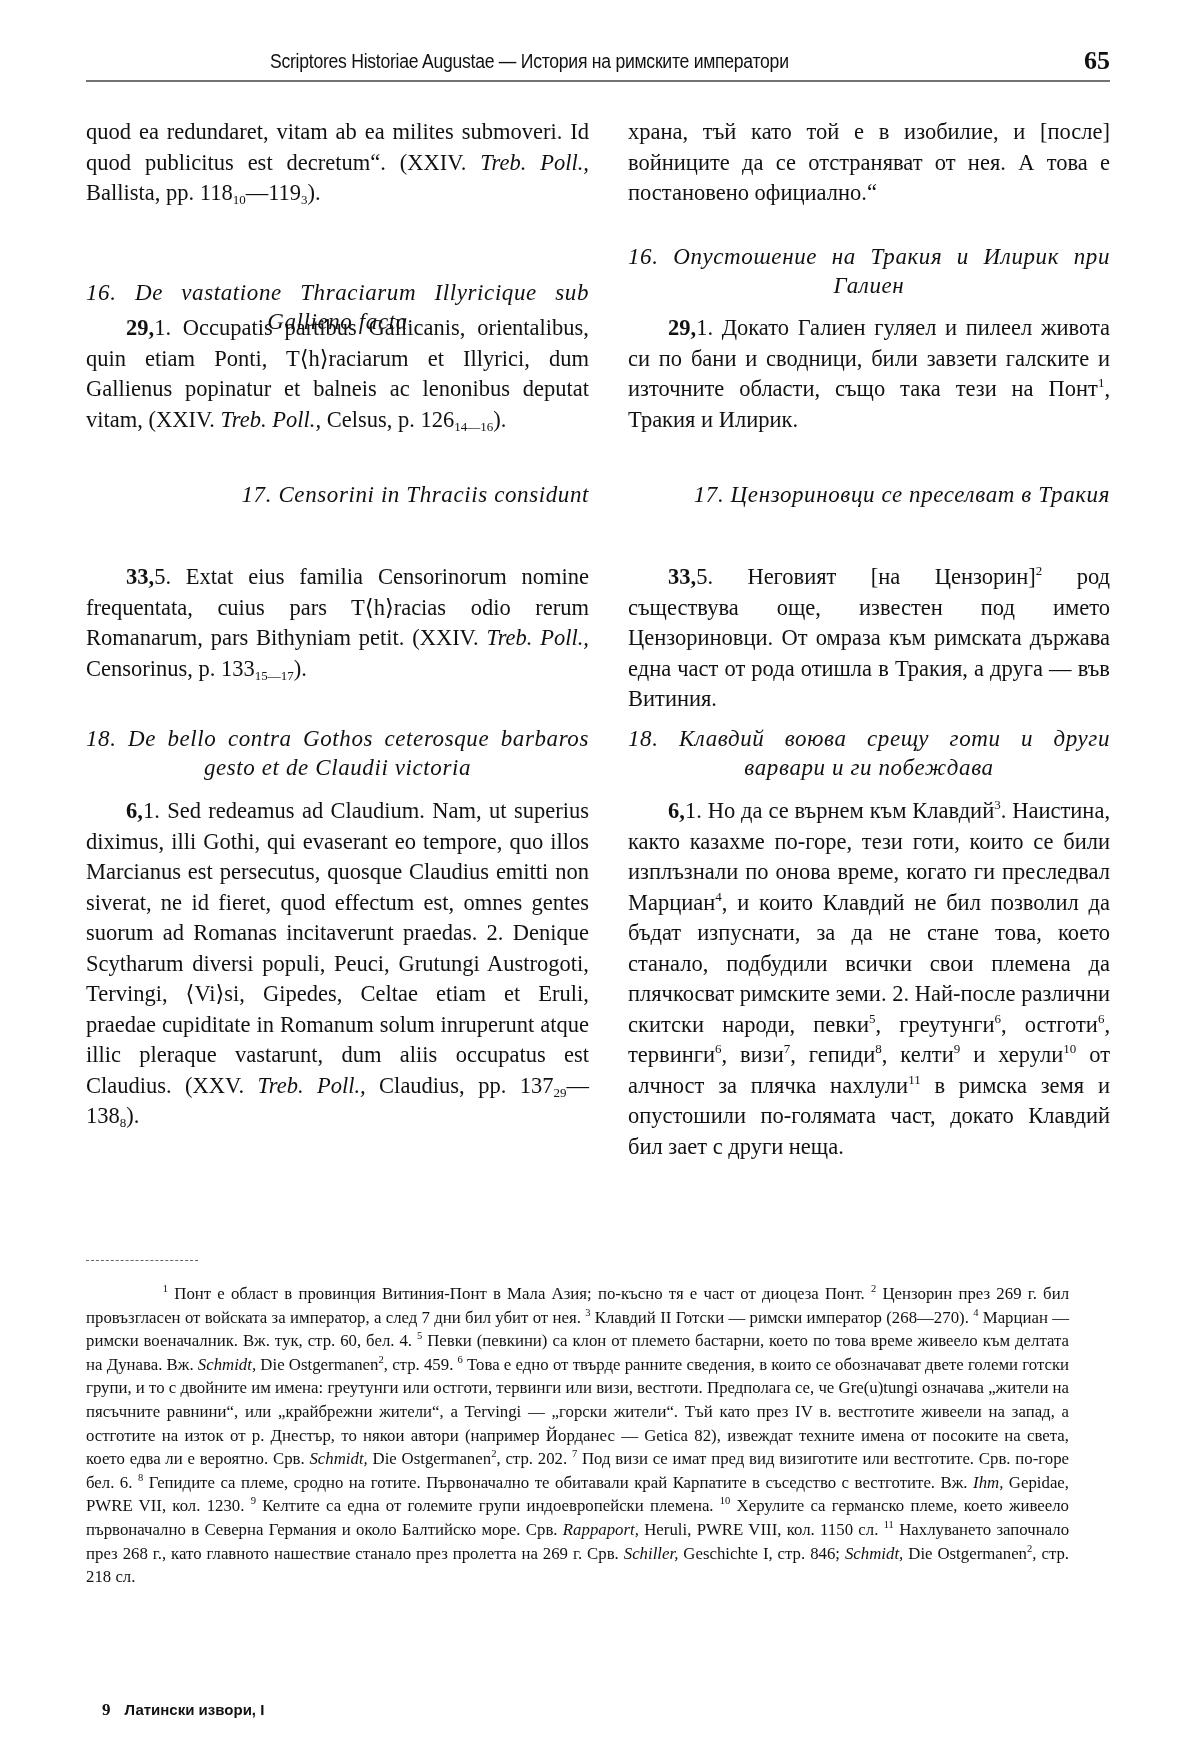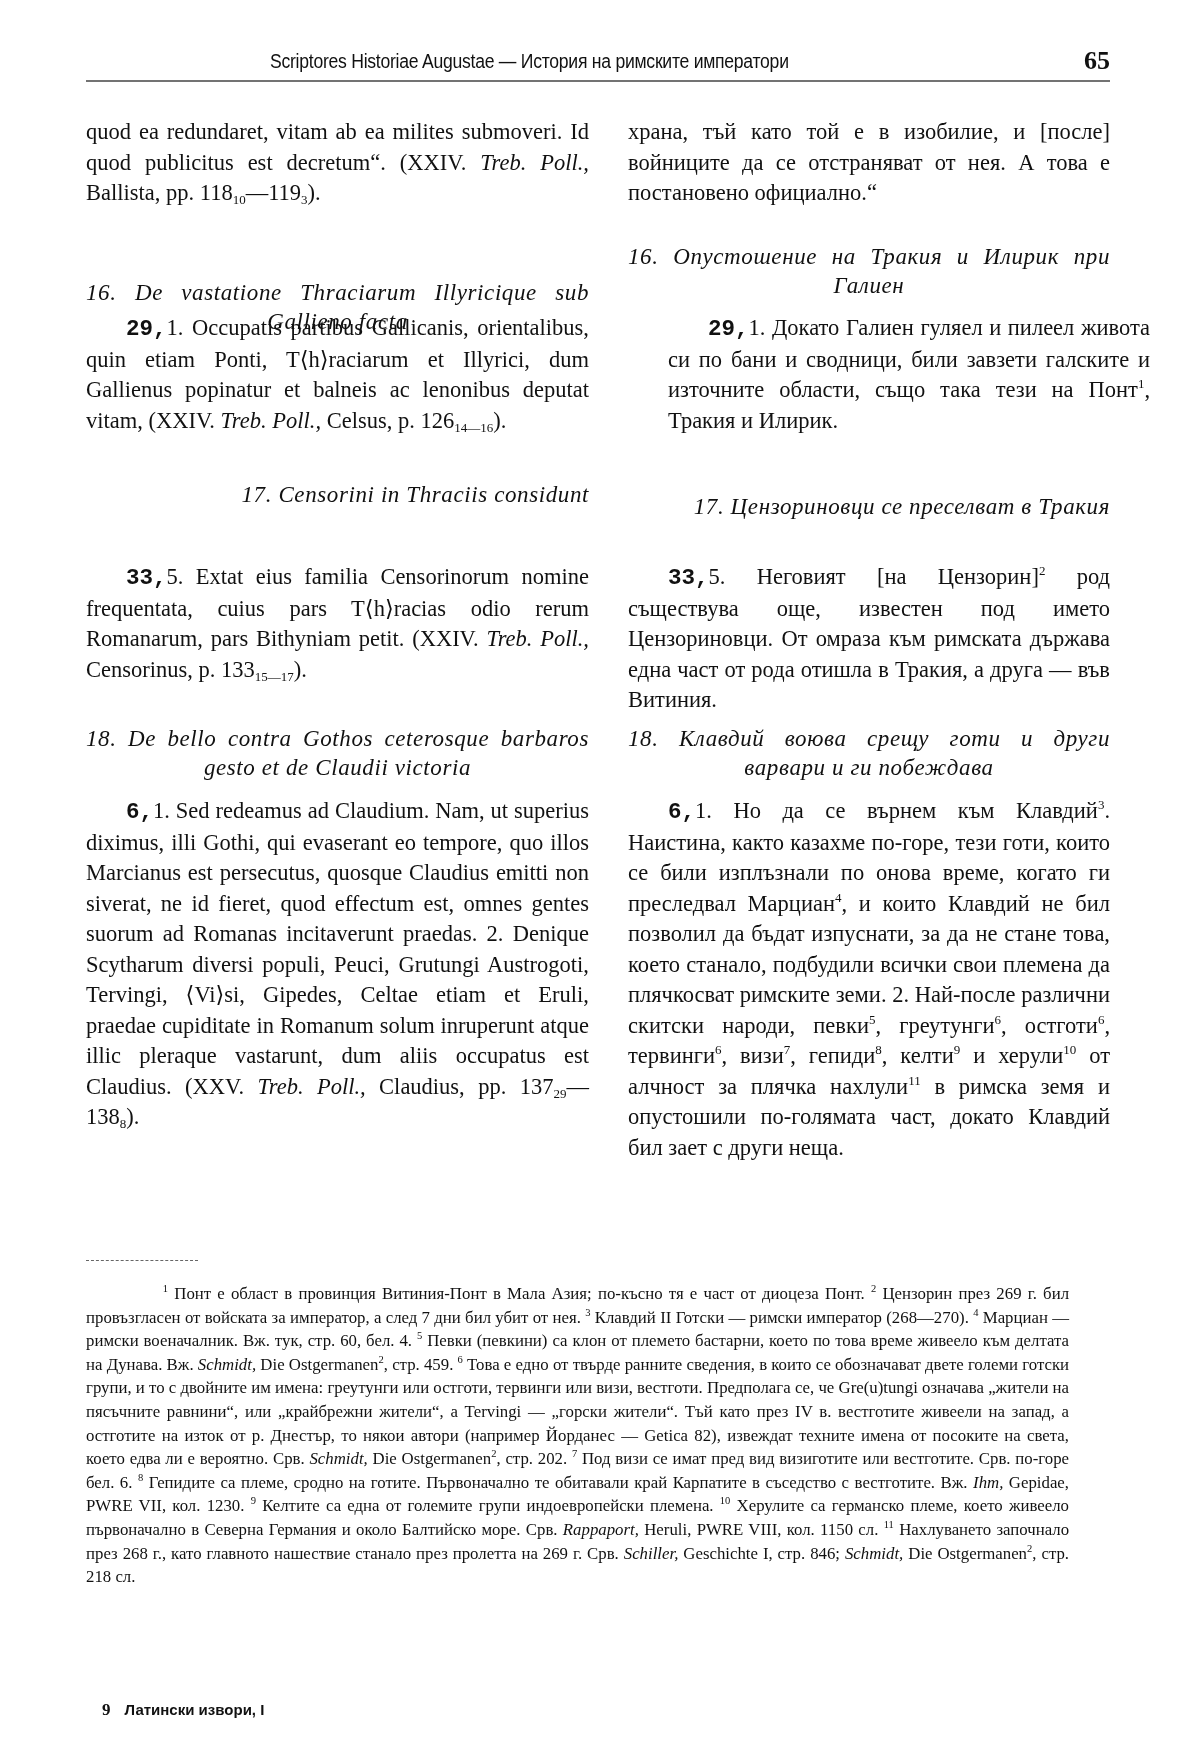--- a/index.html
+++ b/index.html
@@ -23,21 +23,21 @@
   .col { position: absolute; font-size: 22.5px; line-height: 30.5px; }
   .col.left { left: 86px; width: 503px; }
   .col.right { left: 628px; width: 482px; }
   .col p { margin: 0; text-align: justify; }
   .col .indent { text-indent: 40px; }
   .col .heading {
     font-style: italic; text-align: right; margin: 0;
     font-size: 23px; line-height: 29px; letter-spacing: 0.6px;
   }
   .col .heading.justify { text-align: justify; text-align-last: center; }
-  b.num { font-weight: bold; font-family: Liberation Mono, monospace; }
+  b.num { font-weight: bold; }
   .ital { font-style: italic; }
   sub { font-size: 13px; vertical-align: -4px; line-height: 0; }
   sup { font-size: 13px; vertical-align: 9px; line-height: 0; }
   .blk { position: absolute; }
   .fn-rule {
     position: absolute; left: 86px; top: 1260px; width: 112px; height: 0;
     border-top: 1px dashed #666;
   }
   .footnotes {
     position: absolute; left: 86px; top: 1282px; width: 1024px;
@@ -86,24 +86,24 @@
   </div>
 </div>
 
 <div class="col right">
   <div class="blk" style="top:117px;width:482px;">
     <p>храна, тъй като той е в изобилие, и [после] войниците да се отстраняват от нея. А това е постановено официално.“</p>
   </div>
   <div class="blk" style="top:242px;width:482px;">
     <p class="heading justify">16. Опустошение на Тракия и Илирик при Галиен</p>
   </div>
-  <div class="blk" style="top:313px;width:482px;margin-left:40px;">
+  <div class="blk" style="top:313px;width:482px;">
     <p class="indent"><b class="num">29,</b><span>1. Докато Галиен гуляел и пилеел живота си по бани и сводници, били завзети галските и източните области, също така тези на Понт</span><sup>1</sup><span>, Тракия и Илирик.</span></p>
   </div>
-  <div class="blk" style="top:492px;width:482px;">
+  <div class="blk" style="top:480px;width:482px;">
     <p class="heading">17. Цензориновци се преселват в Тракия</p>
   </div>
   <div class="blk" style="top:562px;width:482px;">
     <p class="indent"><b class="num">33,</b><span>5. Неговият [на Цензорин]</span><sup>2</sup><span> род съществува още, известен под името Цензориновци. От омраза към римската държава една част от рода отишла в Тракия, а друга — във Витиния.</span></p>
   </div>
   <div class="blk" style="top:724px;width:482px;">
     <p class="heading justify">18. Клавдий воюва срещу готи и други варвари и ги побеждава</p>
   </div>
   <div class="blk" style="top:796px;width:482px;">
     <p class="indent"><b class="num">6,</b><span>1. Но да се върнем към Клавдий</span><sup>3</sup><span>. Наистина, както казахме по-горе, тези готи, които се били изплъзнали по онова време, когато ги преследвал Марциан</span><sup>4</sup><span>, и които Клавдий не бил позволил да бъдат изпуснати, за да не стане това, което станало, подбудили всички свои племена да плячкосват римските земи. 2. Най-после различни скитски народи, певки</span><sup>5</sup><span>, греутунги</span><sup>6</sup><span>, остготи</span><sup>6</sup><span>, тервинги</span><sup>6</sup><span>, визи</span><sup>7</sup><span>, гепиди</span><sup>8</sup><span>, келти</span><sup>9</sup><span> и херули</span><sup>10</sup><span> от алчност за плячка нахлули</span><sup>11</sup><span> в римска земя и опустошили по-голямата част, докато Клавдий бил зает с други неща.</span></p>

